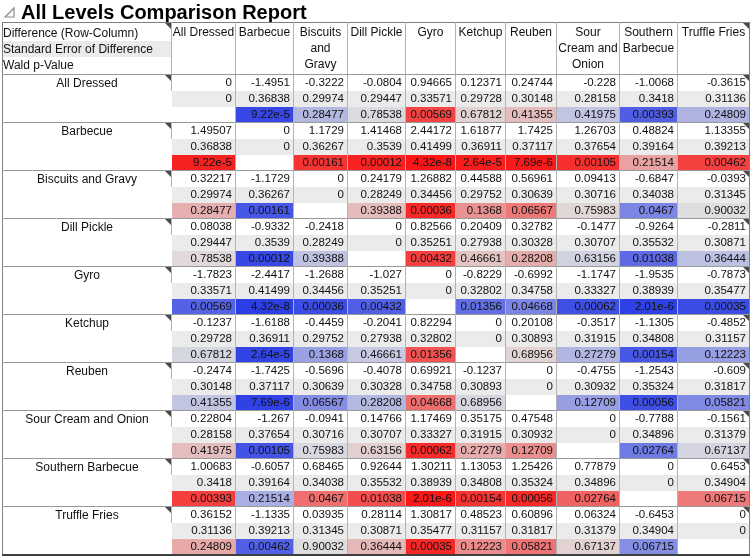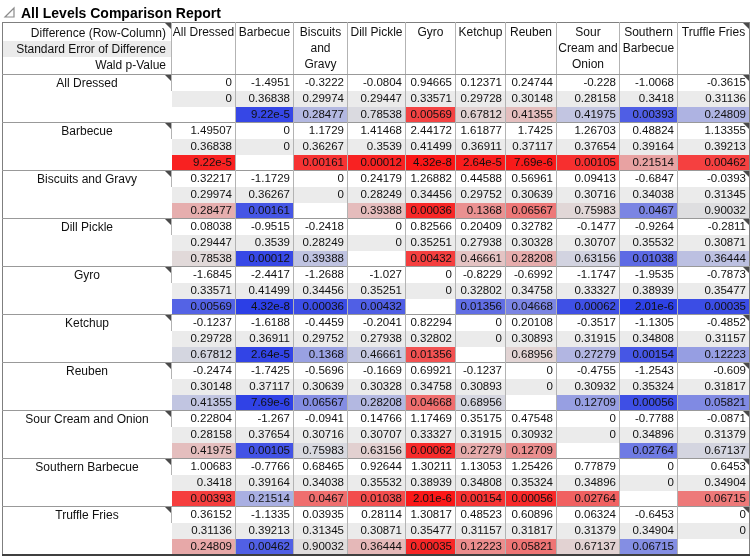--- a/index.html
+++ b/index.html
@@ -3,35 +3,35 @@
 <meta charset="utf-8">
 <style>
   * { box-sizing: border-box; }
   html,body { margin:0; padding:0; background:#ffffff; }
   body { font-family:"Liberation Sans", sans-serif; }
 
   .window { position:relative; width:751px; height:556px; background:#ffffff; overflow:hidden; }
 
   .title-bar { height:22px; display:flex; align-items:center; gap:5px; padding:3px 0 0 3px; }
   .disc { display:inline-flex; width:13px; height:13px; }
-  .title { font-weight:bold; font-size:14px; color:#000; white-space:nowrap;text-align:center; }
+  .title { font-weight:bold; font-size:20px; color:#000; white-space:nowrap;text-align:center; }
 
   table.tbl { position:absolute; left:2px; top:22px; width:747px;
               border-collapse:collapse; table-layout:fixed;
               border:1px solid #7f7f7f; border-bottom:2px solid #3f3f3f; }
 
   th, td { border-left:1px solid #b3b3b3; padding:0; margin:0; position:relative;
            overflow:hidden; font-weight:normal; color:#111; }
   th:first-child, td:first-child { border-left:none; }
 
   thead tr { height:52px; }
   thead th { border-bottom:1px solid #999999; vertical-align:top; text-align:center;
              font-size:12px; line-height:16px; background:#ffffff; padding-top:1px; }
   thead th.lbl { padding-top:2px; }
-  .hline { text-align:right; padding-right:5px; font-size:12px; line-height:16px; height:16px; white-space:nowrap; }
+  .hline { text-align:left; padding-right:5px; font-size:12px; line-height:16px; height:16px; white-space:nowrap; }
   .hline.se-band { background:#ebebeb; }
 
   tbody td { font-size:11.5px; line-height:15px; height:16px; text-align:right;
              padding-right:3px; white-space:nowrap; background:#ffffff; }
   tr.g-diff td { border-top:1px solid #999999; }
   tr.g-se  td { background:#ebebeb; }
   td.lbl { background:#ffffff !important; text-align:center; vertical-align:top;
            font-size:12px; line-height:16px; padding:0 2px; }
 
   .trunc::after { content:""; position:absolute; top:0; right:0; width:0; height:0;
@@ -191,21 +191,21 @@
           <td style="background: rgb(248, 40, 40);">0.00036</td>
           <td style="background: rgb(234, 145, 145);">0.1368</td>
           <td style="background: rgb(237, 120, 120);">0.06567</td>
           <td style="background: rgb(225, 215, 215);">0.75983</td>
           <td style="background: rgb(123, 133, 227);">0.0467</td>
           <td style="background: rgb(222, 222, 224);">0.90032</td>
         </tr>
         <tr class="g-diff">
           <td class="lbl trunc" rowspan="3">Dill Pickle</td>
           <td>0.08038</td>
-          <td>-0.9515</td>
+          <td>-0.9332</td>
           <td>-0.2418</td>
           <td>0</td>
           <td>0.82566</td>
           <td>0.20409</td>
           <td>0.32782</td>
           <td>-0.1477</td>
           <td>-0.9264</td>
           <td class="trunc">-0.2811</td>
         </tr>
         <tr class="g-se">
@@ -227,21 +227,21 @@
           <td style="background: rgb(255, 255, 255);"></td>
           <td style="background: rgb(245, 63, 63);">0.00432</td>
           <td style="background: rgb(228, 195, 195);">0.46661</td>
           <td style="background: rgb(230, 173, 173);">0.28208</td>
           <td style="background: rgb(210, 211, 224);">0.63156</td>
           <td style="background: rgb(93, 106, 228);">0.01038</td>
           <td style="background: rgb(188, 192, 225);">0.36444</td>
         </tr>
         <tr class="g-diff">
           <td class="lbl trunc" rowspan="3">Gyro</td>
-          <td>-1.6845</td>
+          <td>-1.7823</td>
           <td>-2.4417</td>
           <td>-1.2688</td>
           <td>-1.027</td>
           <td>0</td>
           <td>-0.8229</td>
           <td>-0.6992</td>
           <td>-1.1747</td>
           <td>-1.9535</td>
           <td class="trunc">-0.7873</td>
         </tr>
@@ -304,21 +304,21 @@
           <td style="background: rgb(226, 212, 212);">0.68956</td>
           <td style="background: rgb(178, 182, 226);">0.27279</td>
           <td style="background: rgb(70, 86, 229);">0.00154</td>
           <td style="background: rgb(150, 158, 226);">0.12223</td>
         </tr>
         <tr class="g-diff">
           <td class="lbl trunc" rowspan="3">Reuben</td>
           <td>-0.2474</td>
           <td>-1.7425</td>
           <td>-0.5696</td>
-          <td>-0.1669</td>
+          <td>-0.4078</td>
           <td>0.69921</td>
           <td>-0.1237</td>
           <td>0</td>
           <td>-0.4755</td>
           <td>-1.2543</td>
           <td class="trunc">-0.609</td>
         </tr>
         <tr class="g-se">
           <td>0.30148</td>
           <td>0.37117</td>
@@ -347,21 +347,21 @@
           <td class="lbl trunc" rowspan="3">Sour Cream and Onion</td>
           <td>0.22804</td>
           <td>-1.267</td>
           <td>-0.0941</td>
           <td>0.14766</td>
           <td>1.17469</td>
           <td>0.35175</td>
           <td>0.47548</td>
           <td>0</td>
           <td>-0.7788</td>
-          <td class="trunc">-0.0871</td>
+          <td class="trunc">-0.1561</td>
         </tr>
         <tr class="g-se">
           <td>0.28158</td>
           <td>0.37654</td>
           <td>0.30716</td>
           <td>0.30707</td>
           <td>0.33327</td>
           <td>0.31915</td>
           <td>0.30932</td>
           <td>0</td>
@@ -376,21 +376,21 @@
           <td style="background: rgb(247, 43, 43);">0.00062</td>
           <td style="background: rgb(231, 172, 172);">0.27279</td>
           <td style="background: rgb(234, 142, 142);">0.12709</td>
           <td style="background: rgb(255, 255, 255);"></td>
           <td style="background: rgb(111, 123, 228);">0.02764</td>
           <td style="background: rgb(212, 213, 224);">0.67137</td>
         </tr>
         <tr class="g-diff">
           <td class="lbl trunc" rowspan="3">Southern Barbecue</td>
           <td>1.00683</td>
-          <td>-0.7766</td>
+          <td>-0.6057</td>
           <td>0.68465</td>
           <td>0.92644</td>
           <td>1.30211</td>
           <td>1.13053</td>
           <td>1.25426</td>
           <td>0.77879</td>
           <td>0</td>
           <td class="trunc">0.6453</td>
         </tr>
         <tr class="g-se">

